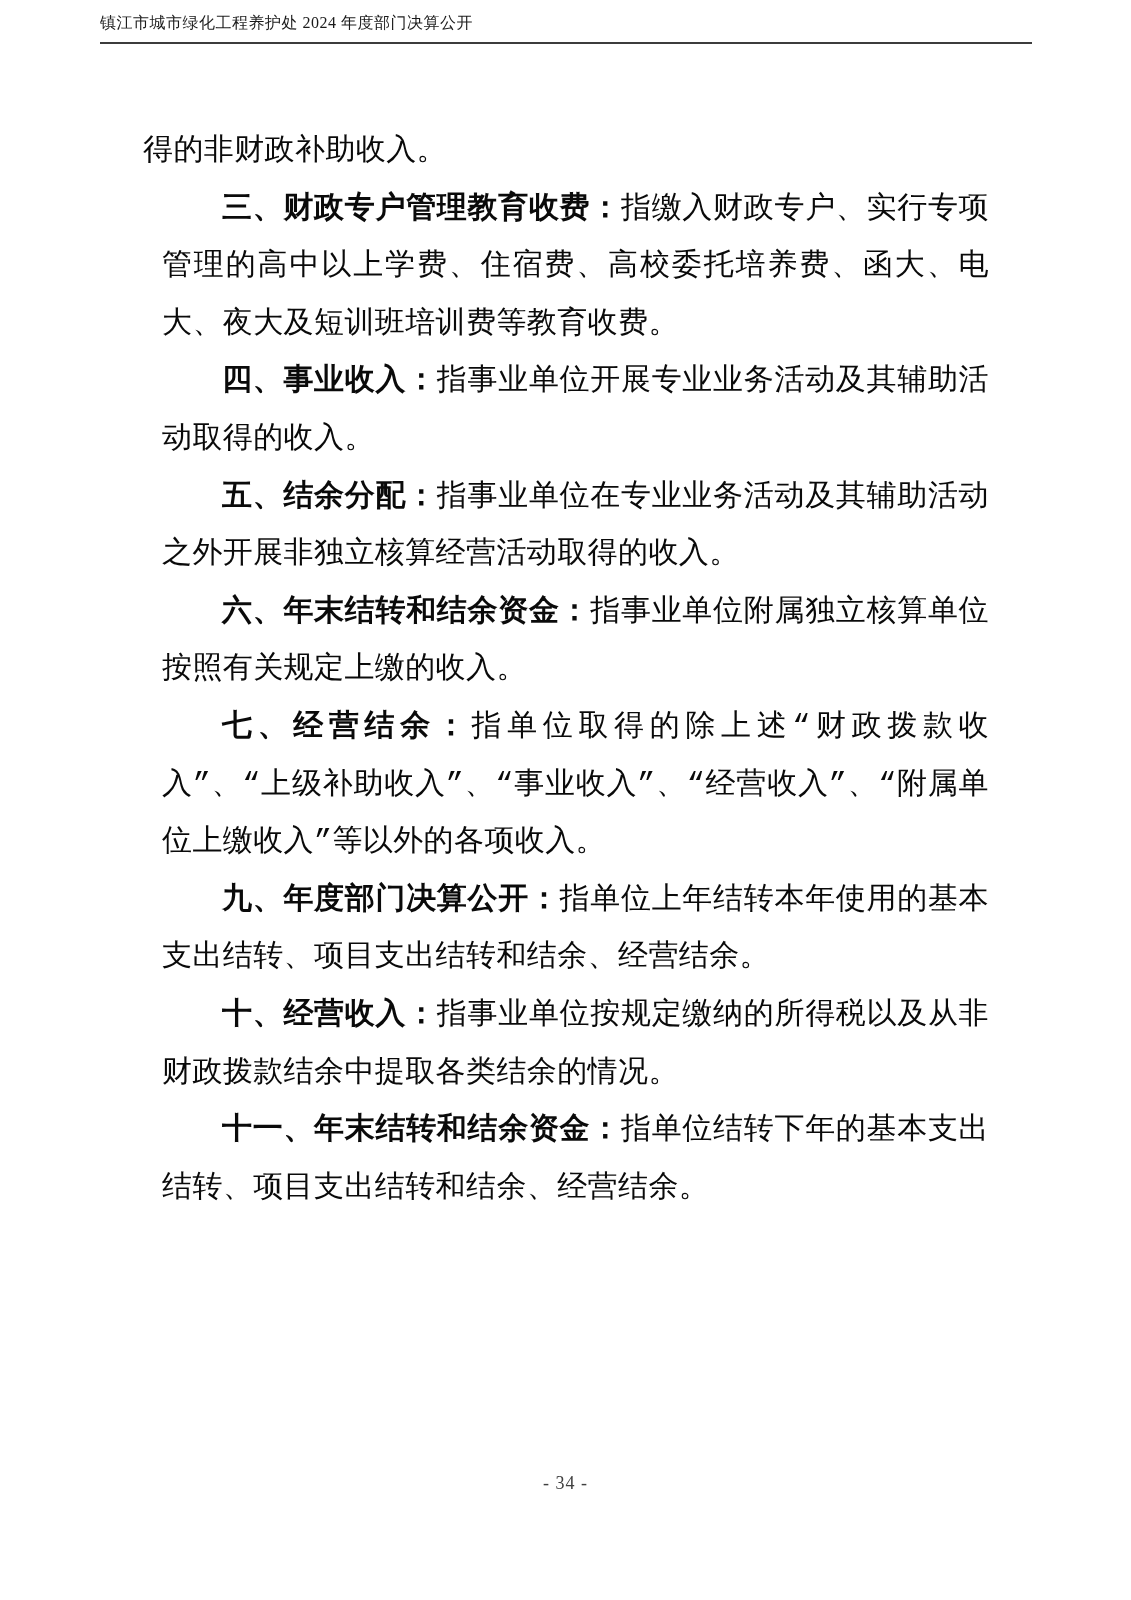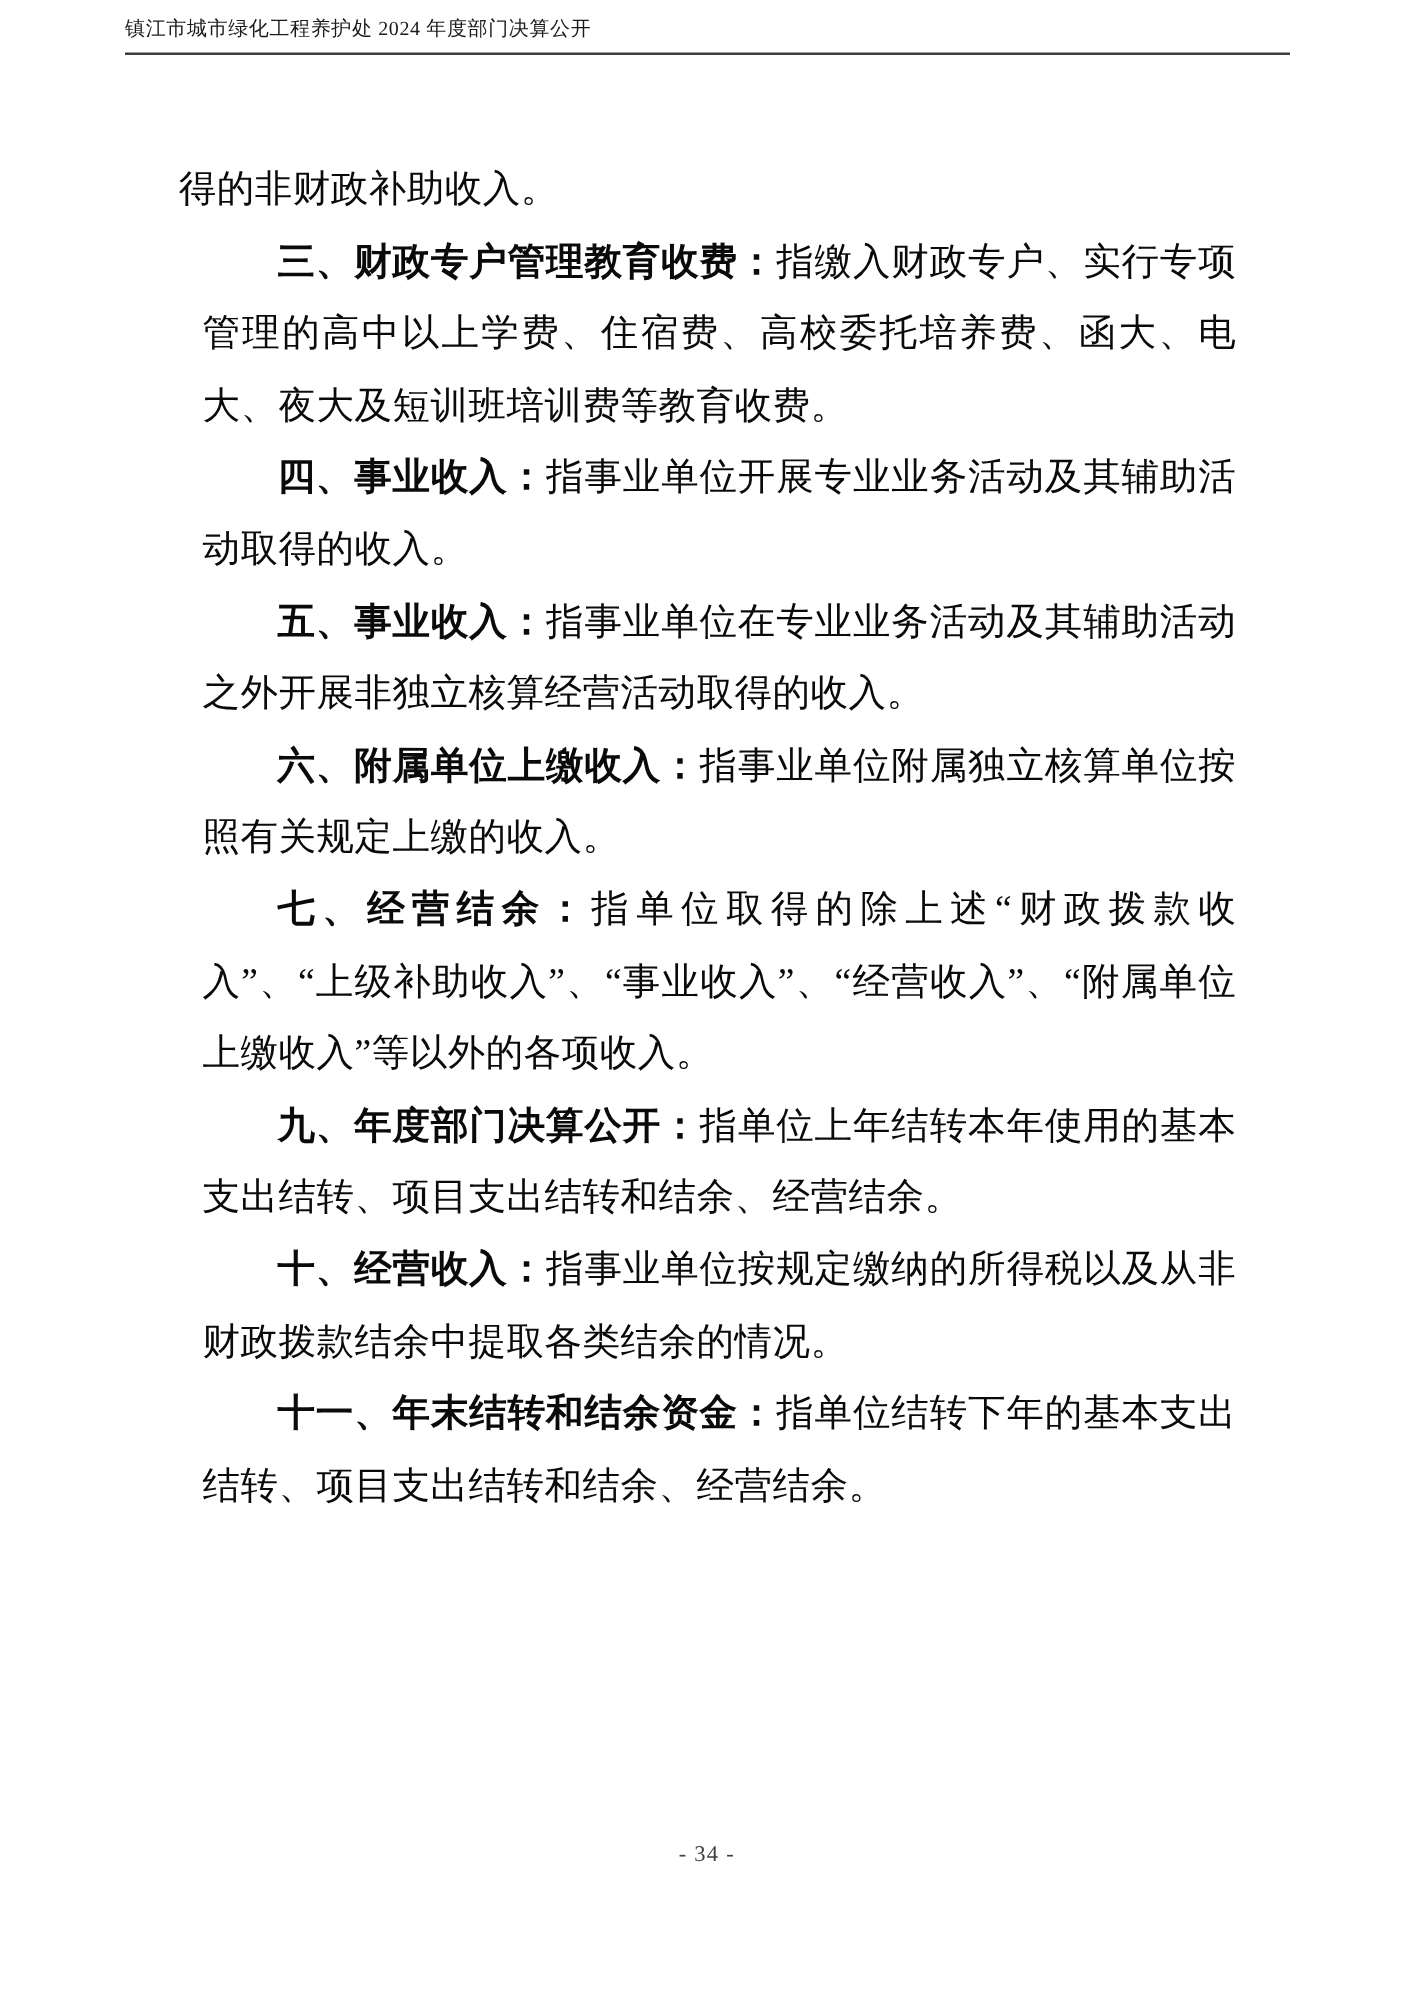--- a/index.html
+++ b/index.html
@@ -40,20 +40,21 @@
     width: 846px;
     font-size: 30px;
     line-height: 57.6px;
     color: #0a0a0a;
     text-align: justify;
     letter-spacing: 0.4px;
   }
   .doc-body p {
     margin: 0;
     padding: 0;
+    font-family: Liberation Mono, monospace;
   }
   .doc-body p.indent {
     text-indent: 2em;
     margin-left: 19px;
   }
   .lead {
     font-weight: bold;
   }
   .doc-footer {
     position: absolute;
@@ -76,23 +77,23 @@
   <div class="header-rule"></div>
 
   <div class="doc-body">
 
     <p><span class="lead"></span><span>得的非财政补助收入。</span></p>
 
     <p class="indent"><span class="lead">三、财政专户管理教育收费：</span><span>指缴入财政专户、实行专项管理的高中以上学费、住宿费、高校委托培养费、函大、电大、夜大及短训班培训费等教育收费。</span></p>
 
     <p class="indent"><span class="lead">四、事业收入：</span><span>指事业单位开展专业业务活动及其辅助活动取得的收入。</span></p>
 
-    <p class="indent"><span class="lead">五、事业收入：</span><span>指事业单位在专业业务活动及其辅助活动之外开展非独立核算经营活动取得的收入。</span></p>
+    <p class="indent"><span class="lead">五、结余分配：</span><span>指事业单位在专业业务活动及其辅助活动之外开展非独立核算经营活动取得的收入。</span></p>
 
-    <p class="indent"><span class="lead">六、附属单位上缴收入：</span><span>指事业单位附属独立核算单位按照有关规定上缴的收入。</span></p>
+    <p class="indent"><span class="lead">六、年末结转和结余资金：</span><span>指事业单位附属独立核算单位按照有关规定上缴的收入。</span></p>
 
     <p class="indent"><span class="lead">七、经营结余：</span><span>指单位取得的除上述“财政拨款收入”、“上级补助收入”、“事业收入”、“经营收入”、“附属单位上缴收入”等以外的各项收入。</span></p>
 
 
     <p class="indent"><span class="lead">九、年度部门决算公开：</span><span>指单位上年结转本年使用的基本支出结转、项目支出结转和结余、经营结余。</span></p>
 
     <p class="indent"><span class="lead">十、经营收入：</span><span>指事业单位按规定缴纳的所得税以及从非财政拨款结余中提取各类结余的情况。</span></p>
 
     <p class="indent"><span class="lead">十一、年末结转和结余资金：</span><span>指单位结转下年的基本支出结转、项目支出结转和结余、经营结余。</span></p>
 

